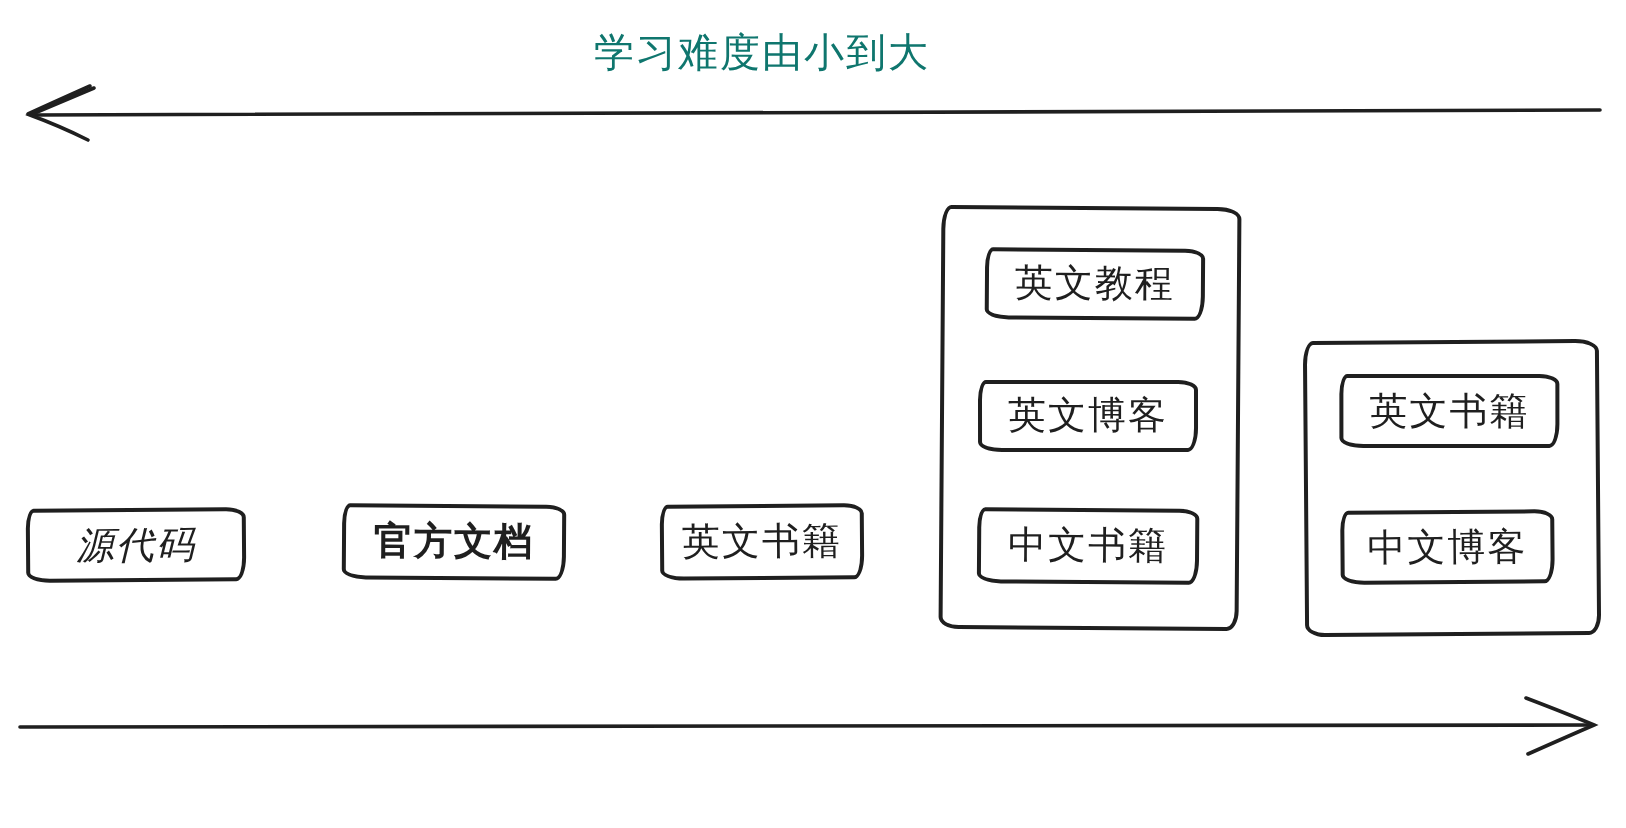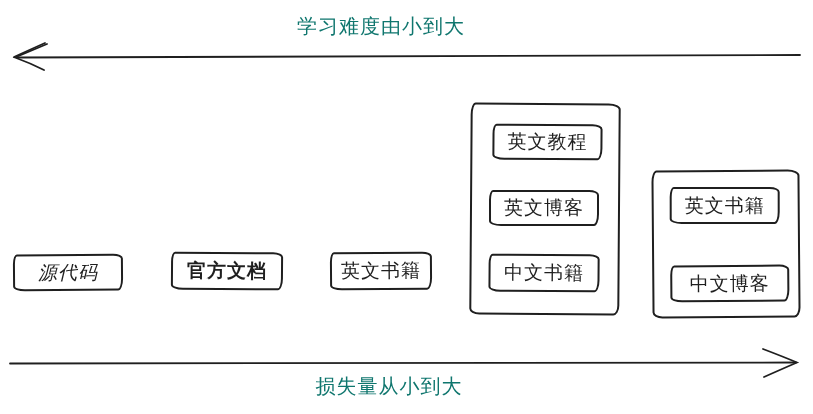--- a/index.html
+++ b/index.html
@@ -97,20 +97,19 @@
     </div>
     <div class="sketch-box" style="left:17px; top:149px; width:111px; height:38px;">
       <span>中文书籍</span>
     </div>
   </div>
 
   <div class="group-box r-neg" style="left:652px; top:170px; width:148px; height:148px;">
     <div class="sketch-box r-pos" style="left:16px; top:15px; width:110px; height:37px;">
       <span>英文书籍</span>
     </div>
-    <div class="sketch-box" style="left:16px; top:93px; width:119px; height:37px;">
+    <div class="sketch-box" style="left:16px; top:83px; width:107px; height:37px;">
       <span>中文博客</span>
     </div>
   </div>
 
-  <div class="axis-label" style="left:389px; top:373px;">损失量从小到大</div>
 
 </div>
 
 </body></html>

